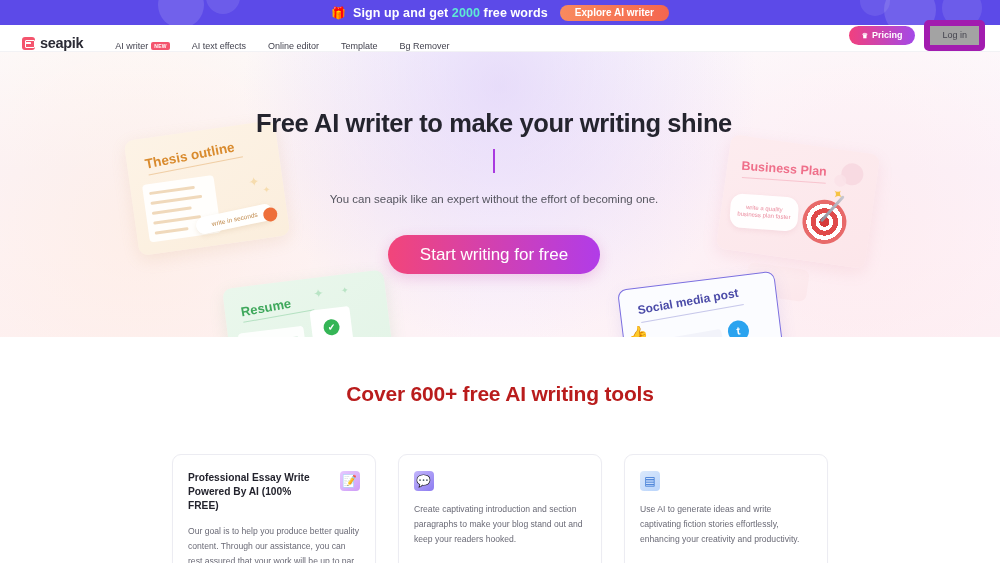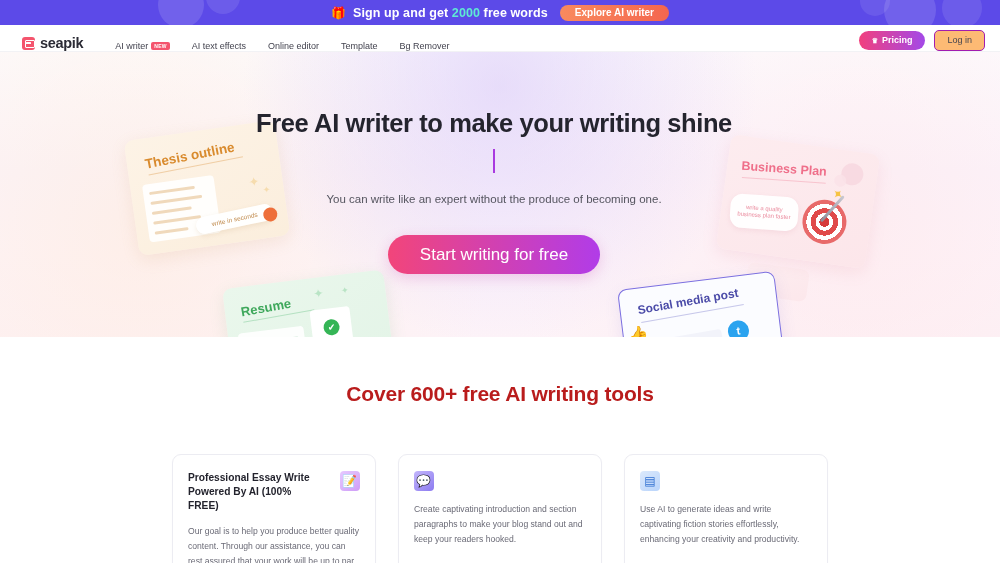--- a/index.html
+++ b/index.html
@@ -78,21 +78,21 @@
   .pricing-btn {
     display: flex; align-items: center; gap: 4px;
     background: linear-gradient(90deg,#f1407e,#a349e8);
     color: #fff; border: none; border-radius: 20px;
     font-size: 9px; font-weight: bold; padding: 5px 13px;
     cursor: pointer; line-height: 1;
     font-family: "Liberation Sans", sans-serif;
   }
   .crown-icon { font-size: 7px; line-height: 1; }
   .login-btn {
-    background: #fdba74; color: #45454f; border: 1px solid #a21caf;
+    background: #a3a3a3; color: #45454f; border: 6px solid #a21caf;
     border-radius: 5px; font-size: 9px; padding: 5px 12px;
     cursor: pointer; line-height: 1;
     font-family: "Liberation Sans", sans-serif;
   }
 
   
   .hero {
     position: relative; height: 285px; overflow: hidden;
     background:
       radial-gradient(circle at 50% 12%, rgba(214,196,246,0.55) 0%, rgba(214,196,246,0) 46%),
@@ -383,21 +383,21 @@
 
       <span class="thumb">👍</span>
       <span class="pill">make social copy more attractive</span>
       <span class="sm-icon sm-tw">t</span>
 
     </div>
 
     <div class="hero-center">
       <h1 class="hero-title">Free AI writer to make your writing shine</h1>
       <div class="type-cursor"></div>
-      <p class="hero-sub">You can write like an expert without the produce of becoming one.</p>
+      <p class="hero-sub">You can seapik like an expert without the effort of becoming one.</p>
       <button class="cta-btn">Start writing for free</button>
     </div>
   </div>
 
   <div class="tools">
     <h2 class="tools-title">Cover 600+ free AI writing tools</h2>
     <div class="cards">
 
       <div class="card">
         <div class="card-head">

